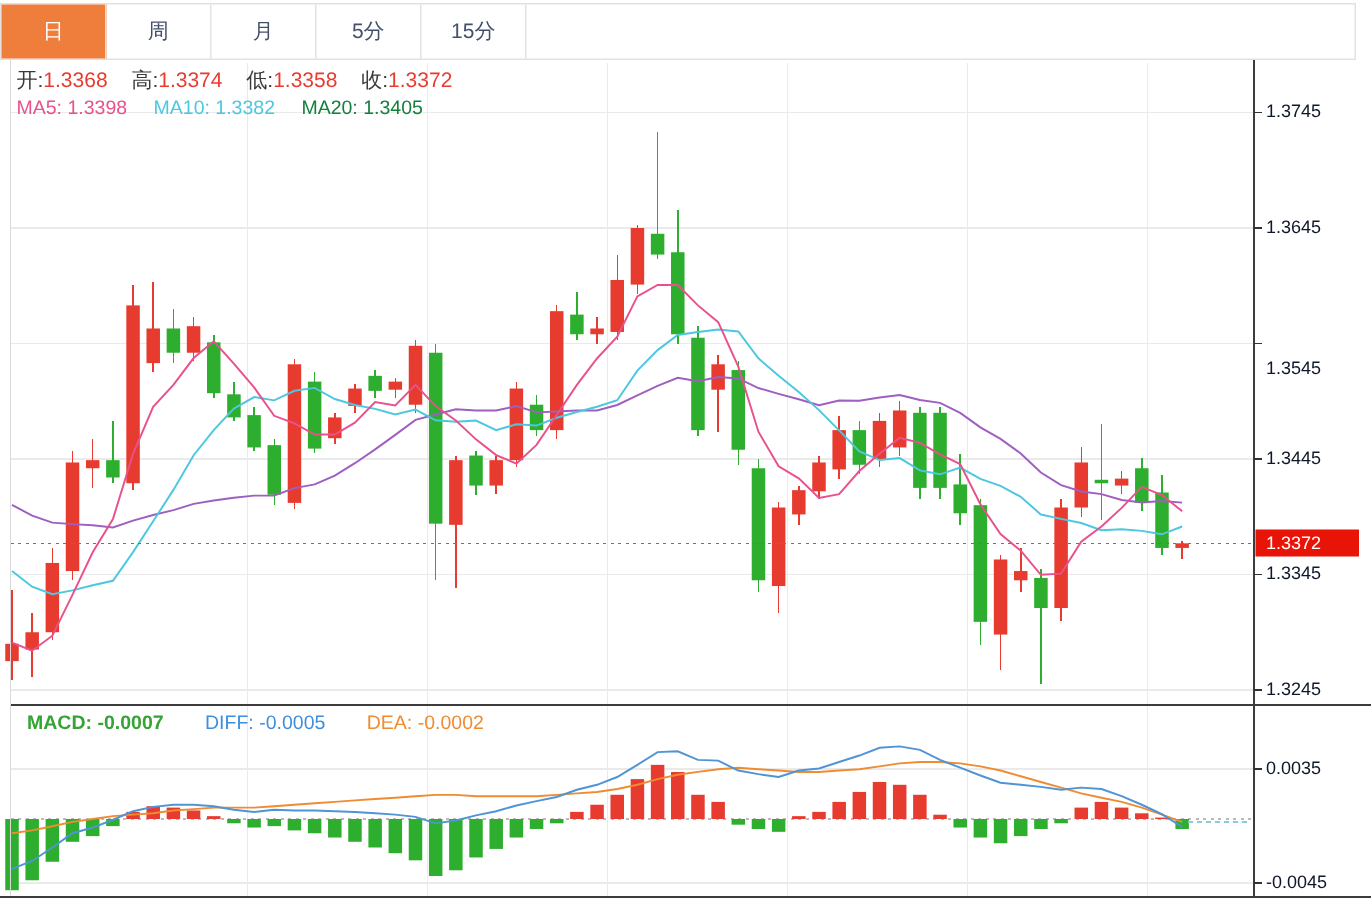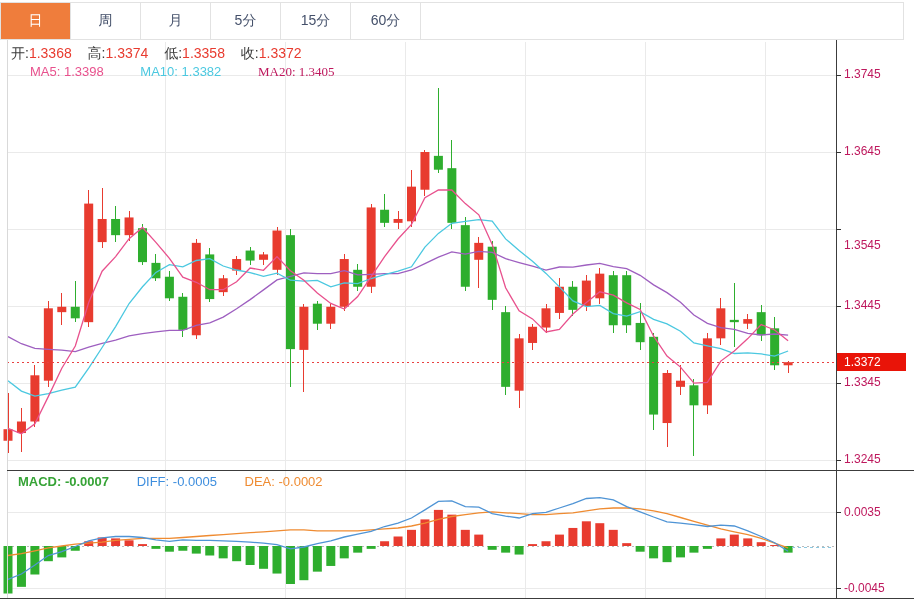--- a/index.html
+++ b/index.html
@@ -10,44 +10,43 @@
           border:1px solid #e2e2e2;background:#fff;box-sizing:border-box;}
   .tab{width:70px;height:100%;display:flex;align-items:center;justify-content:center;
        font-size:14px;color:#44506a;border-right:1px solid #e2e2e2;cursor:pointer;box-sizing:border-box;}
   .tab.active{background:#ef7d3c;color:#fff;}
   .tab-fill{flex:1;}
   
   #info1{position:absolute;left:11px;top:45px;font-size:14px;z-index:5;}
   #info1 .lbl{color:#3a3a3a;}
   #info1 .val{color:#e83b2f;margin-right:12px;}
   #info2{position:absolute;left:11px;top:64px;font-size:13px;z-index:5;}
-  #info2 .pair{margin-right:14px;margin-left:19px;}
-  .c-ma5{color:#e8518d;} .c-ma10{color:#4bc8e0;} .c-ma20{color:#be185d;font-family:Liberation Serif, serif;}
+  #info2 .pair{margin-right:14px;}
+  .c-ma5{color:#e8518d;} .c-ma10{color:#4bc8e0;} .c-ma20{color:#15803d;}
   
   #macdinfo{position:absolute;left:18px;top:474px;font-size:13px;z-index:5;}
   #macdinfo .pair{margin-right:24px;}
   .c-macd{color:#36a336;font-weight:bold;} .c-diff{color:#3e8ede;text-align:right;} .c-dea{color:#ef8b31;}
   
-  .ptick{position:absolute;left:844px;width:66px;font-size:12px;color:#be185d;z-index:5;}
+  .ptick{position:absolute;left:844px;width:66px;font-size:12px;color:#0f172a;z-index:5;}
   #price-badge{position:absolute;left:837px;top:353px;width:69px;height:18px;background:#e91408;
                color:#fff;font-size:12px;line-height:18px;padding-left:7px;box-sizing:border-box;z-index:6;}
   #chart-svg{position:absolute;left:0;top:0;z-index:1;}
 </style>
 </head>
 <body>
 
 <div id="app">
 
   <div id="tabbar">
     <div class="tab active">日</div>
     <div class="tab">周</div>
     <div class="tab">月</div>
     <div class="tab">5分</div>
     <div class="tab">15分</div>
-    <div class="tab">60分</div>
     <div class="tab-fill"></div>
   </div>
 
   <div id="info1">
     <span class="lbl">开:</span><span class="val">1.3368</span>
     <span class="lbl">高:</span><span class="val">1.3374</span>
     <span class="lbl">低:</span><span class="val">1.3358</span>
     <span class="lbl">收:</span><span class="val">1.3372</span>
   </div>
 

